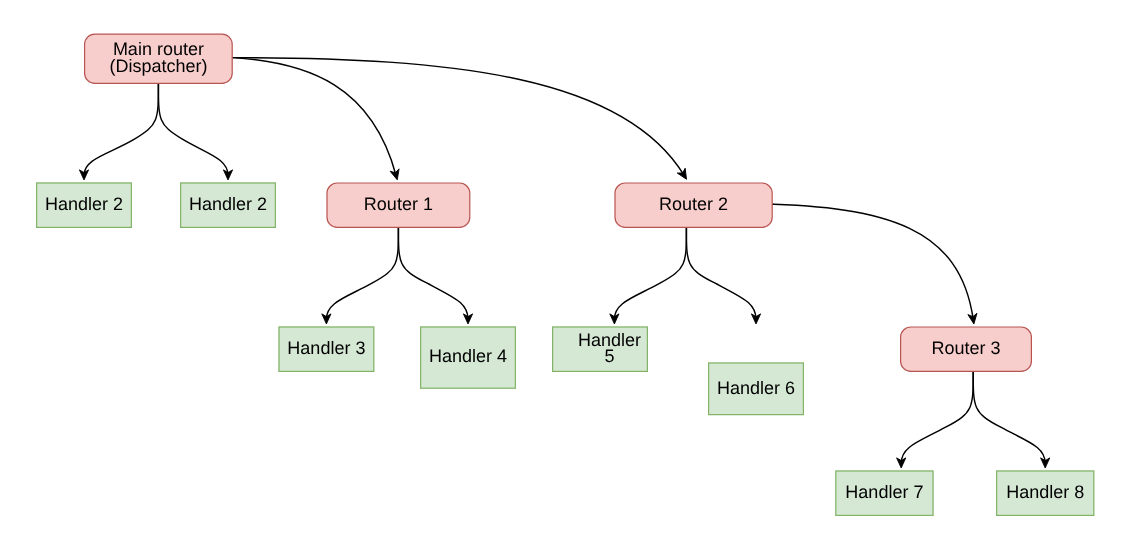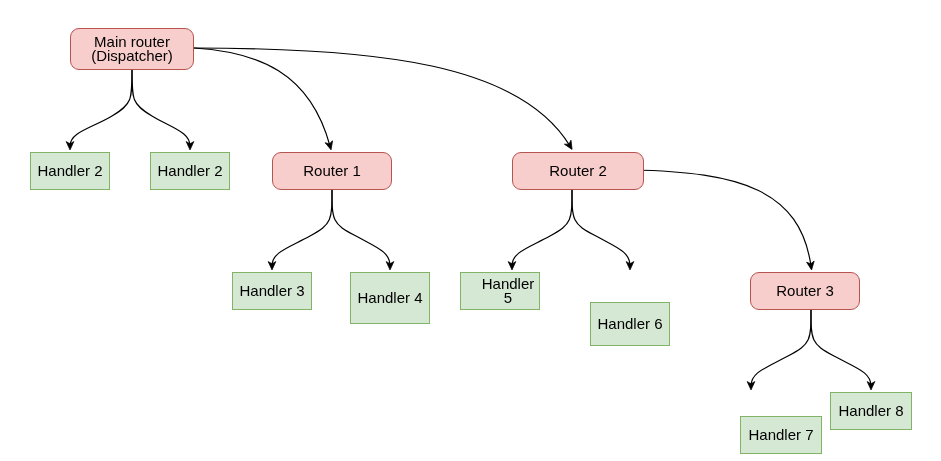--- a/index.html
+++ b/index.html
@@ -83,17 +83,17 @@
 (Dispatcher)</span></div>
       <div class="node node-handler" style="left: 30px; top: 152px; width: 80px; height: 38px;"><span class="node-label">Handler 2</span></div>
       <div class="node node-handler" style="left: 150px; top: 152px; width: 80px; height: 38px; align-items: center;"><span class="node-label">Handler 2</span></div>
       <div class="node node-router" style="left: 272px; top: 152px; width: 120px; height: 38px;"><span class="node-label">Router 1</span></div>
       <div class="node node-router" style="left: 512px; top: 152px; width: 132px; height: 38px;"><span class="node-label">Router 2</span></div>
       <div class="node node-handler" style="left: 232px; top: 272px; width: 80px; height: 38px;"><span class="node-label">Handler 3</span></div>
       <div class="node node-handler" style="left: 350px; top: 272px; width: 80px; height: 52px;"><span class="node-label">Handler 4</span></div>
       <div class="node node-handler" style="left: 460px; top: 272px; width: 80px; height: 38px; padding-left: 16px;"><span class="node-label">Handler 5</span></div>
       <div class="node node-handler" style="left: 590px; top: 272px; width: 80px; height: 44px; margin-top: 30px;"><span class="node-label">Handler 6</span></div>
       <div class="node node-router" style="left: 750px; top: 272px; width: 110px; height: 38px;"><span class="node-label">Router 3</span></div>
-      <div class="node node-handler" style="left: 740px; top: 392px; width: 82px; height: 38px; margin-top: 24px;"><span class="node-label">Handler 7</span></div>
+      <div class="node node-handler" style="left: 696px; top: 392px; width: 82px; height: 38px;"><span class="node-label">Handler 7</span></div>
       <div class="node node-handler" style="left: 830px; top: 392px; width: 82px; height: 38px; text-align: right;"><span class="node-label">Handler 8</span></div>
     </div>
 
 </div>
 
 </body></html>

